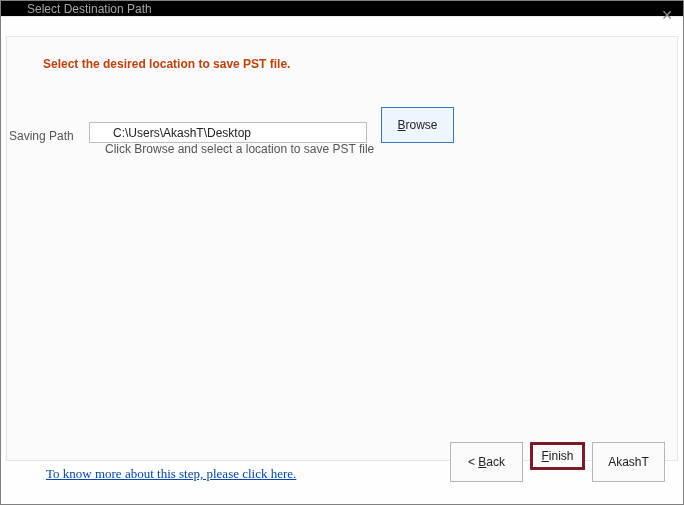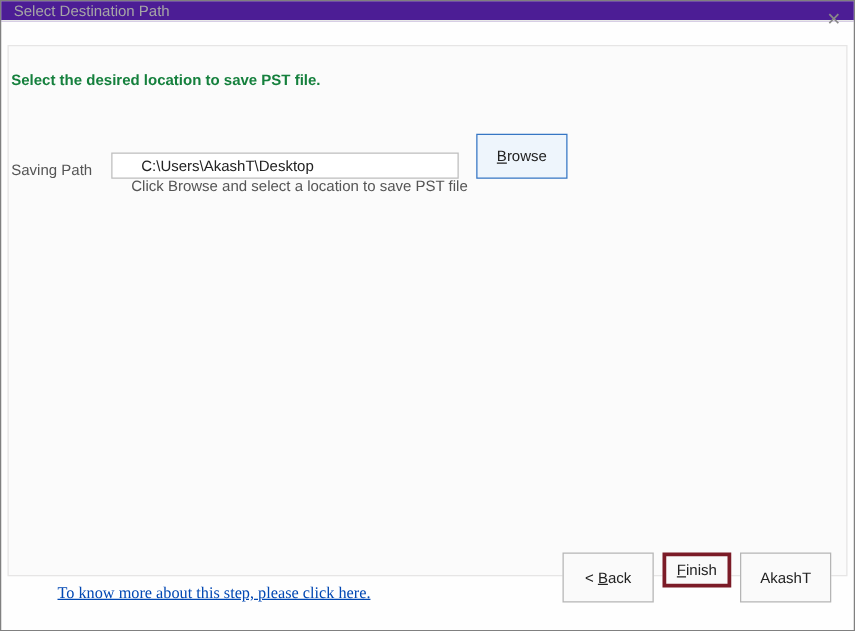--- a/index.html
+++ b/index.html
@@ -11,45 +11,45 @@
   .dialog {
     width: 684px; height: 505px;
     border: 1px solid #808080;
     background: #fefefe;
     position: relative;
   }
   .titlebar {
     height: 16px;
     width: 100%;
     display: flex; align-items: center;
-    padding-left: 10px;
+    padding-left: 26px;
     font-size: 12px;
     color: #a6a6a6;
-    background: #4c1d95;
+    background: #000000;
     border-bottom: 1px solid #e8e8e8;
   }
   .titlebar .close {
     position: absolute; right: 10px; top: 6px;
     font-size: 14px; color: #888;
     font-family: Arial, sans-serif;
     cursor: default;
   }
   .panel {
     position: absolute;
     left: 5px; right: 5px;
     top: 35px; bottom: 43px;
     border: 1px solid #e6e5e5;
     background: #fbfbfb;
   }
   .heading {
     position: absolute;
-    left: 2px; top: 20px;
+    left: 36px; top: 20px;
     font-size: 12px;
     font-weight: bold;
-    color: #15803d;
+    color: #c2410c;
   }
   .row {
     position: absolute;
     left: 2px; top: 70px; right: 18px;
     display: flex; align-items: flex-end;
     font-size: 12px;
     color: #555;
   }
   .row .label {
     flex: 0 0 80px;

